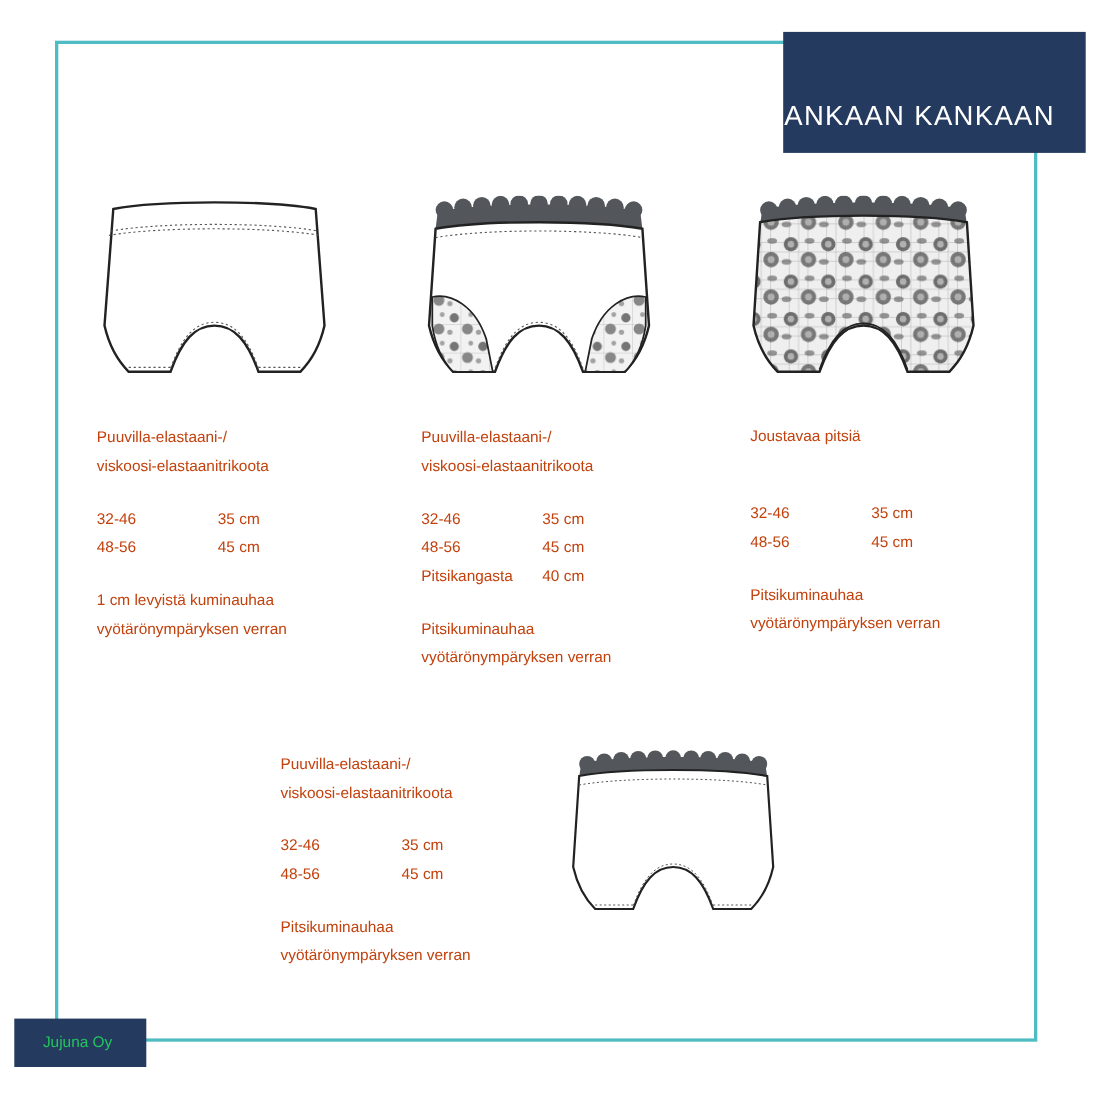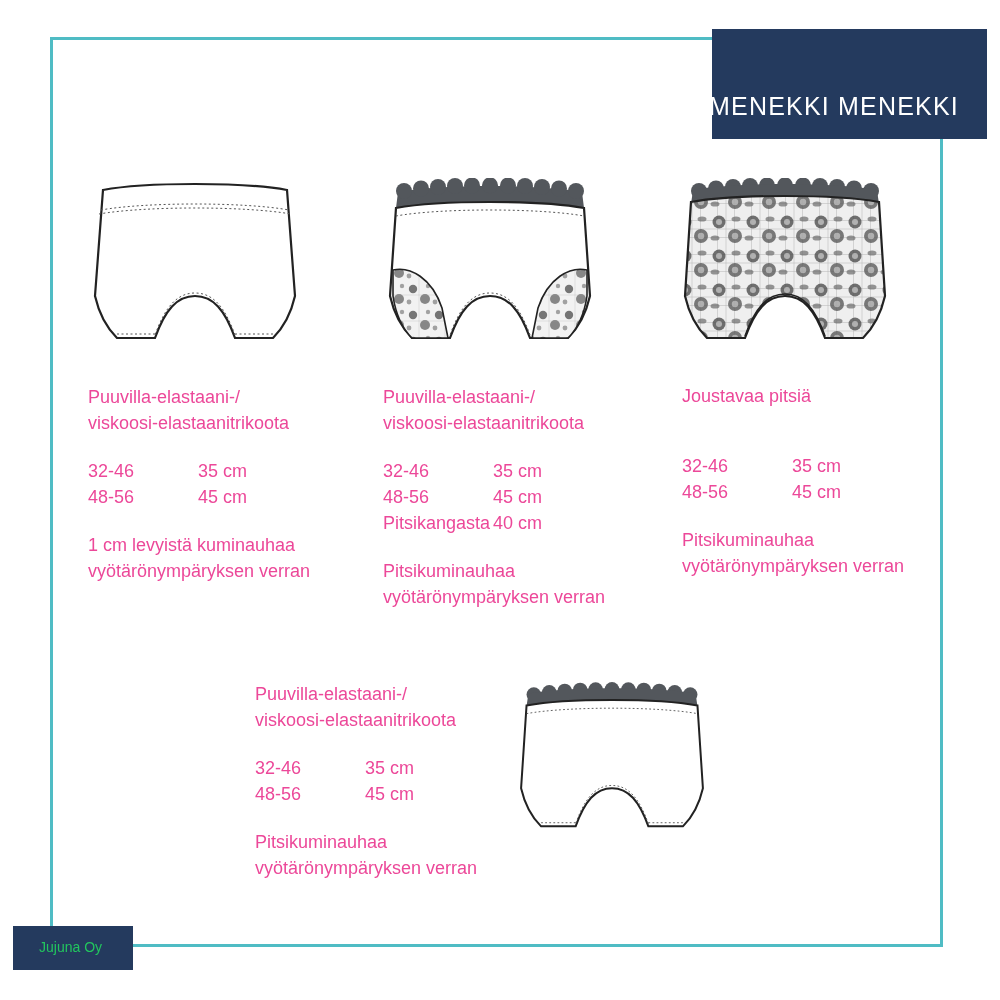--- a/index.html
+++ b/index.html
@@ -68,23 +68,23 @@
 
   
   .panel {
     position: absolute;
   }
   .fig {
     position: absolute;
   }
   .txt {
     position: absolute;
-    font-size: 18px;
+    font-size: 14px;
     line-height: 26px;
-    color: #ec4899;
+    color: #c2410c;
     white-space: nowrap;
   }
   .row {
     display: flex;
     white-space: nowrap;
   }
   .row .k {
     display: inline-block;
     width: 110px;
   }
@@ -97,21 +97,21 @@
   .line { white-space: nowrap; }
 </style>
 </head>
 <body>
 
 <div class="page">
 
   <div class="frame"></div>
 
   <div class="header-block">
-    <div class="header-title">MENEKKI MENEKKI</div>
+    <div class="header-title">KANKAAN KANKAAN</div>
   </div>
 
   <div class="panel">
 
     <svg class="fig" style="left:85px; top:178px;" width="220" height="185" viewBox="0 0 220 185">
       <path d="M18 12 C 60 4, 160 4, 202 12 L 210 118 C 205 140, 196 152, 188 160
                L 150 160 C 140 132, 128 118, 110 118 C 92 118, 80 132, 70 160
                L 32 160 C 24 152, 15 140, 10 118 Z" fill="#ffffff" stroke="#222222" stroke-width="2.2"></path>
       <path d="M16 32 C 60 24, 160 24, 204 32" fill="none" stroke="#555" stroke-width="1" stroke-dasharray="2,2.5"></path>
       <path d="M14 36 C 60 28, 160 28, 206 36" fill="none" stroke="#555" stroke-width="1" stroke-dasharray="2,2.5"></path>

